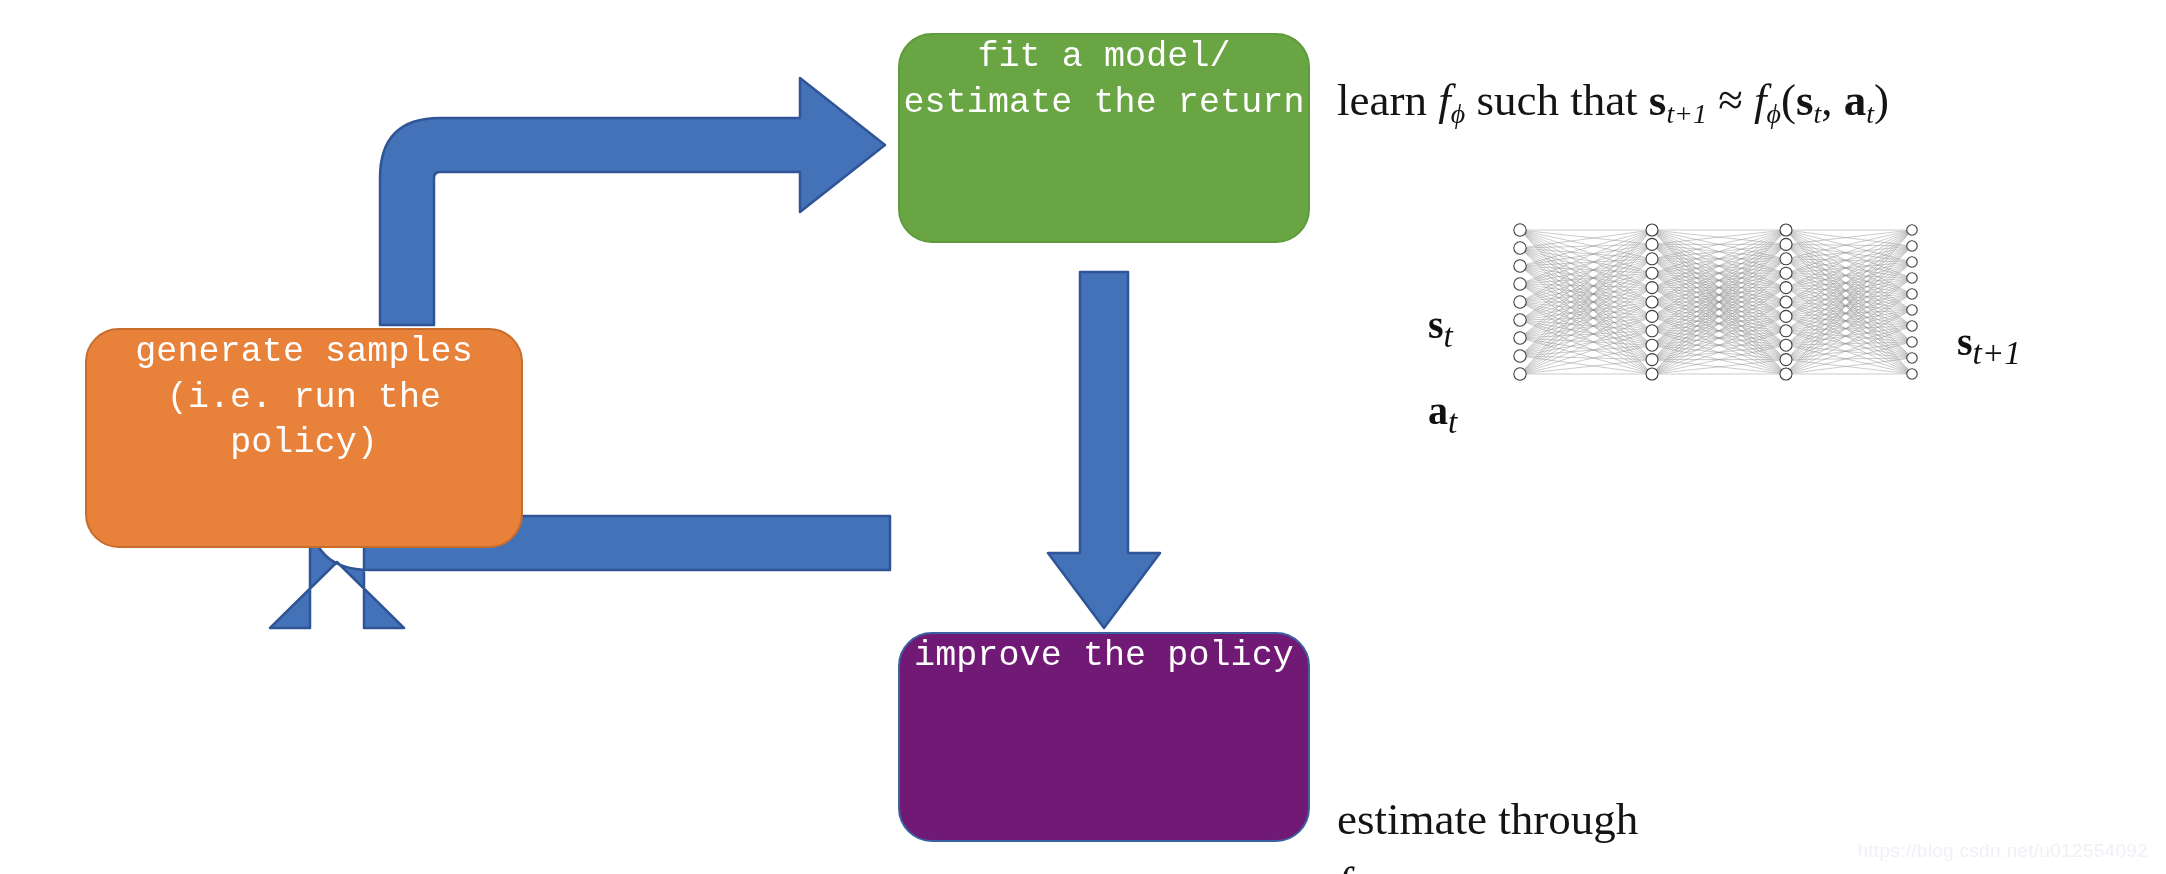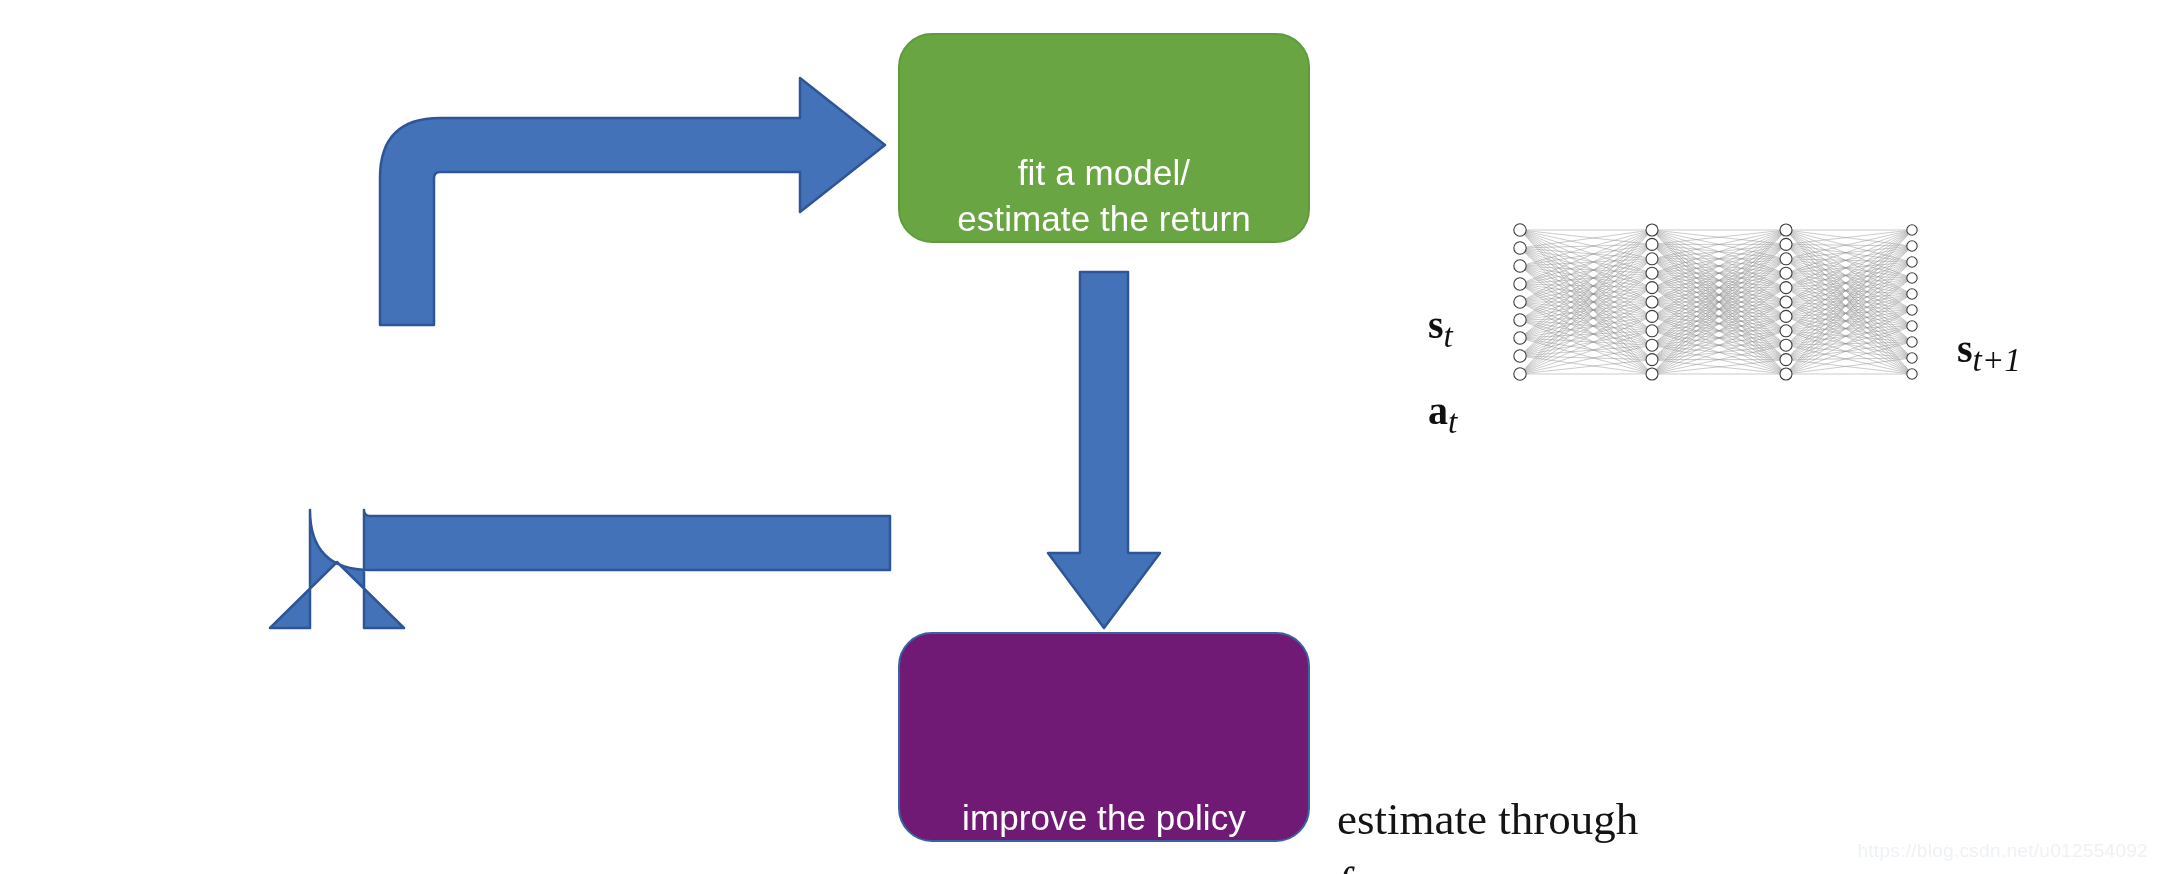--- a/index.html
+++ b/index.html
@@ -15,29 +15,30 @@
     overflow: hidden;
     font-family: "Liberation Sans", sans-serif;
   }
 
   
   .box {
     position: absolute;
     box-sizing: border-box;
     border-radius: 34px;
     display: flex;
-    align-items: flex-end;
+    align-items: flex-start;
     justify-content: center;
     text-align: center;
     color: #ffffff;
     font-weight: 400;
     line-height: 1.30;
     letter-spacing: 0.1px;
     white-space: pre-line;
     user-select: none;
+    font-family: Liberation Mono, monospace;
   }
   #box-fit {
     left: 898px;  top: 33px;
     width: 412px; height: 210px;
     background: #6aa543;
     border: 2px solid #5f9b3c;
     font-size: 35px;
   }
   #box-generate {
     left: 85px;   top: 328px;
@@ -112,21 +113,21 @@
   .nn-label {
     position: absolute;
     font-family: "Liberation Serif", "DejaVu Serif", serif;
     color: #101010;
     font-size: 40px;
     white-space: nowrap;
     user-select: none;
   }
   #nn-label-st   { left: 1428px; top: 301px; }
   #nn-label-at   { left: 1428px; top: 387px; }
-  #nn-label-st1  { left: 1957px; top: 325px; }
+  #nn-label-st1  { left: 1957px; top: 318px; }
 
   
   #watermark {
     position: absolute;
     right: 18px;
     bottom: 12px;
     font-family: "Liberation Sans", sans-serif;
     font-size: 19px;
     color: #eef1f5;
     letter-spacing: 0.3px;
@@ -174,25 +175,38 @@
              L 364 510
              Q 364 516 370 516
              Z"></path>
   </svg>
 
   <div class="box" id="box-fit">
     <span>fit a model/
 estimate the return</span>
   </div>
 
+  <div class="box" id="box-generate">
+    <span>generate samples
+(i.e. run the policy)</span>
+  </div>
 
   <div class="box" id="box-improve">
     <span>improve the policy</span>
   </div>
 
+  <div class="math" id="math-learn">
+    <span class="mathsym">learn</span>
+    <span class="mathit">f</span><sub class="mathit">ϕ</sub>
+    <span class="mathsym">such that</span>
+    <span class="mathbf">s</span><sub class="mathit">t+1</sub>
+    <span class="mathsym">≈</span>
+    <span class="mathit">f</span><sub class="mathit">ϕ</sub><span class="mathsym">(</span><span class="mathbf">s</span><sub class="mathit">t</sub><span class="mathsym">,</span>
+    <span class="mathbf">a</span><sub class="mathit">t</sub><span class="mathsym">)</span>
+  </div>
 
   <div class="math" id="math-backprop">
     <div>
       <span class="mathsym">estimate through</span>
       <span class="mathit">f</span>
       
       
       
     </div>
     

